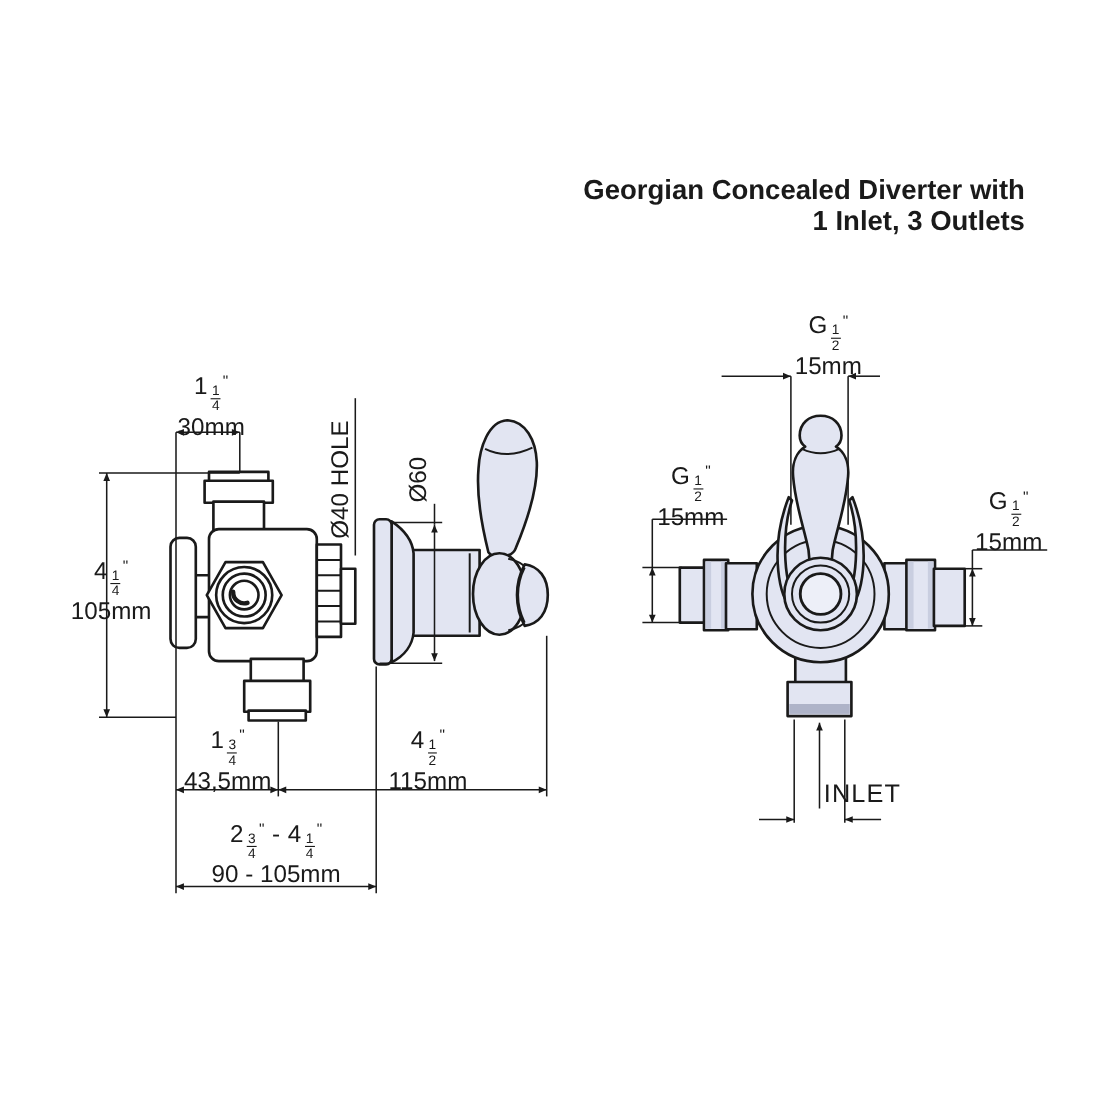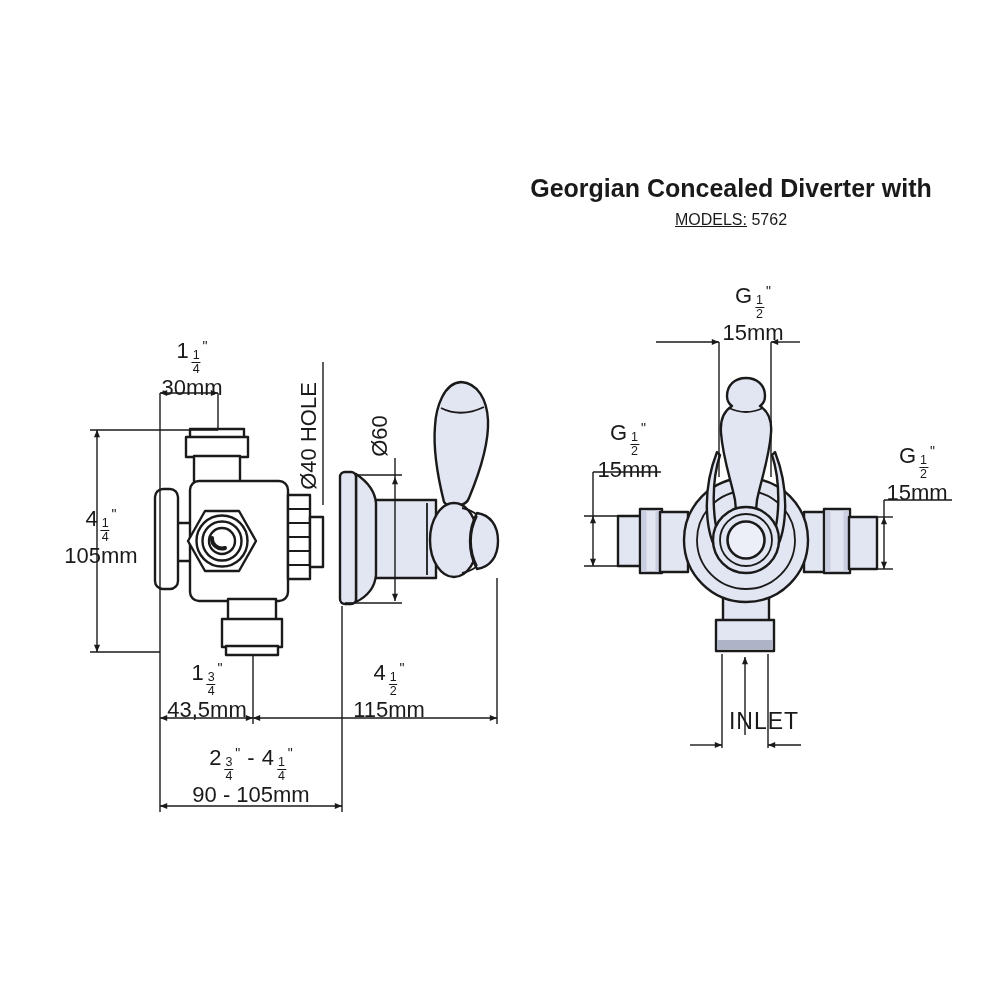--- a/index.html
+++ b/index.html
@@ -30,22 +30,22 @@
     display:inline-flex;flex-direction:column;align-items:center;
     font-size:12.5px;line-height:1.05;margin:0 1px;position:relative;top:1px;
   }
   .frac .num{border-bottom:1.4px solid #1a1a1a;padding:0 1px}
   .unit{font-size:14px;position:relative;top:-7px;margin-left:1px}
   .sep{margin:0 7px}
   .whole{margin-right:2px}
   .inlet-label{position:absolute;transform:translateX(-50%);font-size:23px;letter-spacing:1px}
   
   .title{
-    position:absolute;left:731px;top:174px;transform:translateX(-50%);
-    text-align:center;white-space:nowrap;
+    position:absolute;left:731px;top:159px;transform:translateX(-50%);
+    text-align:right;white-space:nowrap;
   }
   .title .t1{font-size:25px;font-weight:bold;line-height:28px}
   .models{font-size:16px;margin-top:9px}
   .models .lbl{text-decoration:underline}
 </style>
 </head>
 <body>
 
 <svg width="1000" height="1000" viewBox="0 0 1000 1000">
   <defs>
@@ -158,24 +158,21 @@
     <line class="dl" x1="722" y1="654" x2="722" y2="748"></line>
     <line class="dl" x1="768" y1="654" x2="768" y2="748"></line>
     <line class="dl" x1="745" y1="735" x2="745" y2="657" marker-end="url(#ah)"></line>
     <line class="dl" x1="690" y1="745" x2="722" y2="745" marker-end="url(#ah)"></line>
     <line class="dl" x1="801" y1="745" x2="768" y2="745" marker-end="url(#ah)"></line>
   </g>
 </svg>
 
 <div class="title">
   <div class="t1">Georgian Concealed Diverter with</div>
-  <div class="models">
-    <span class="lbl">MODELS:</span>
-    <span>5762</span>
-  </div>
+  <div class="t1">1 Inlet, 3 Outlets</div>
 </div>
 
 <div class="dim-text" style="left:192px;top:338px">
   <div>
     <span class="whole">1</span><span class="frac">
         <span class="num">1</span>
         <span class="den">4</span>
       </span><span class="unit">"</span>
   </div>
   <div>30mm</div>
@@ -250,13 +247,13 @@
 <div class="dim-text" style="left:917px;top:443px">
   <div>
     <span class="whole">G</span><span class="frac">
         <span class="num">1</span>
         <span class="den">2</span>
       </span><span class="unit">"</span>
   </div>
   <div>15mm</div>
 </div>
 
-<div class="inlet-label" style="left:764px;top:708px">INLET</div>
+<div class="inlet-label" style="left:784px;top:708px">INLET</div>
 
 </body></html>

